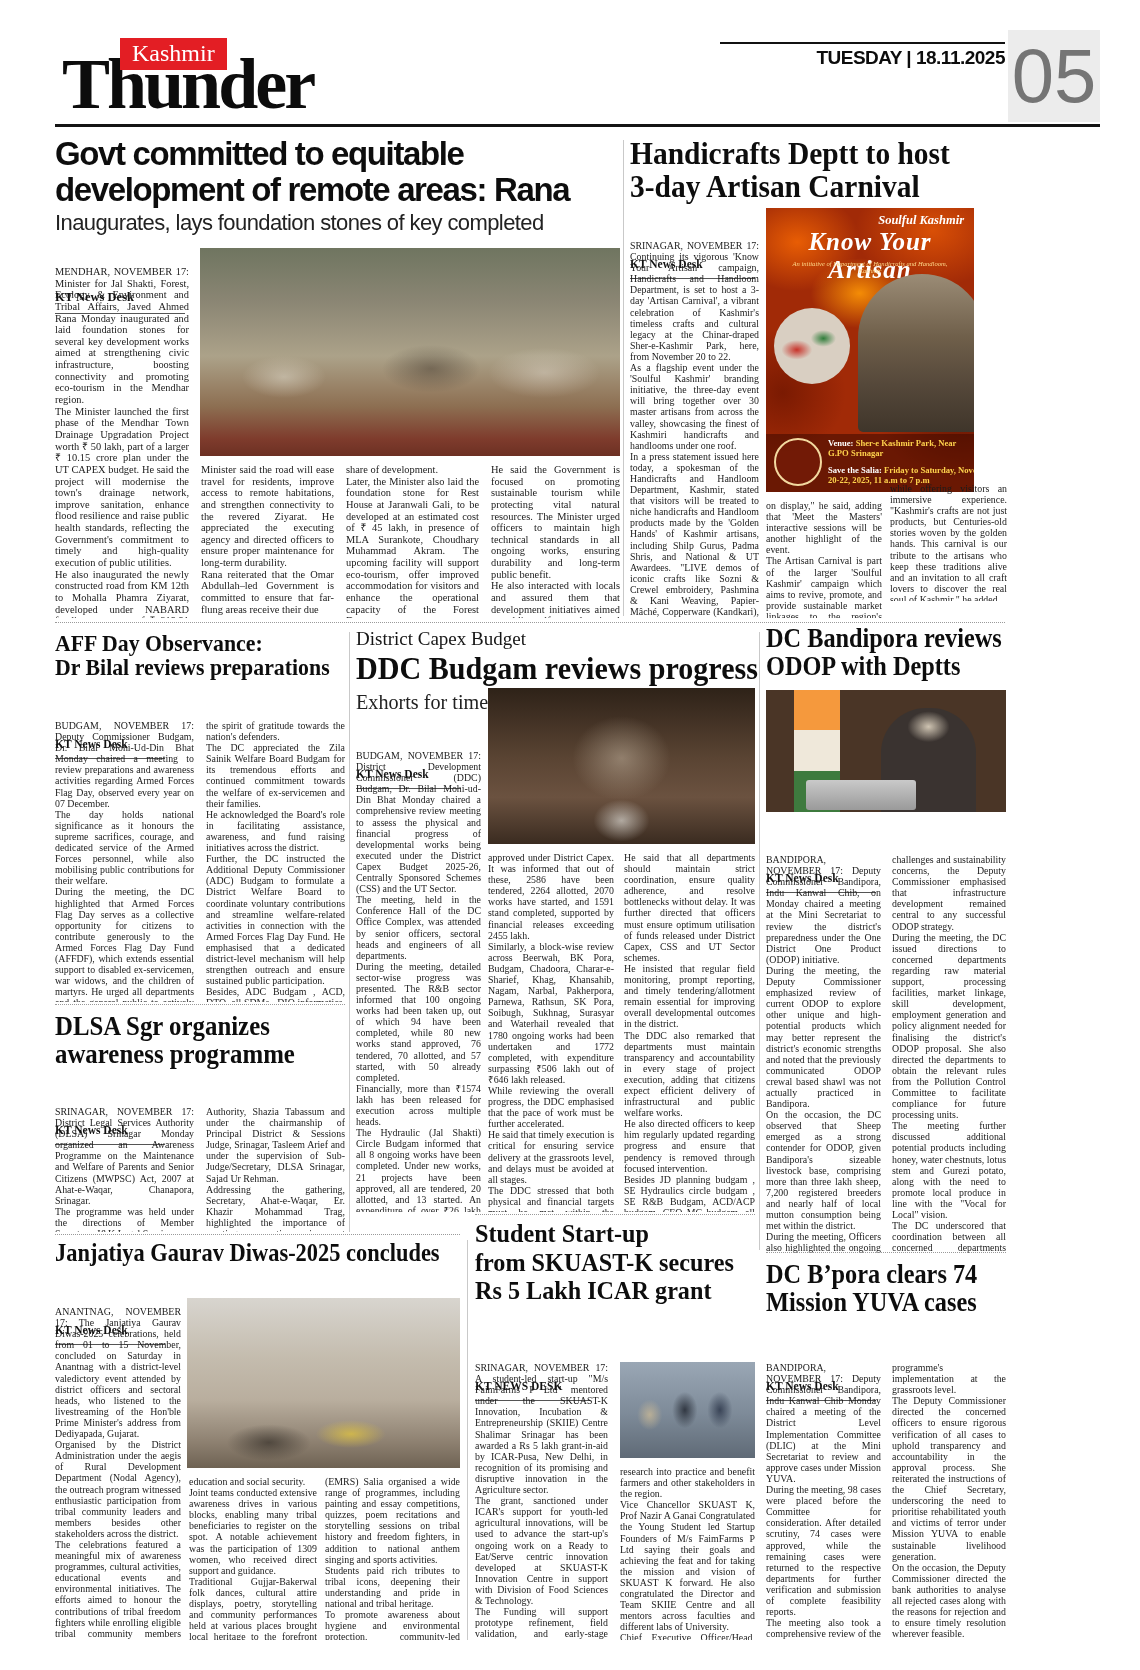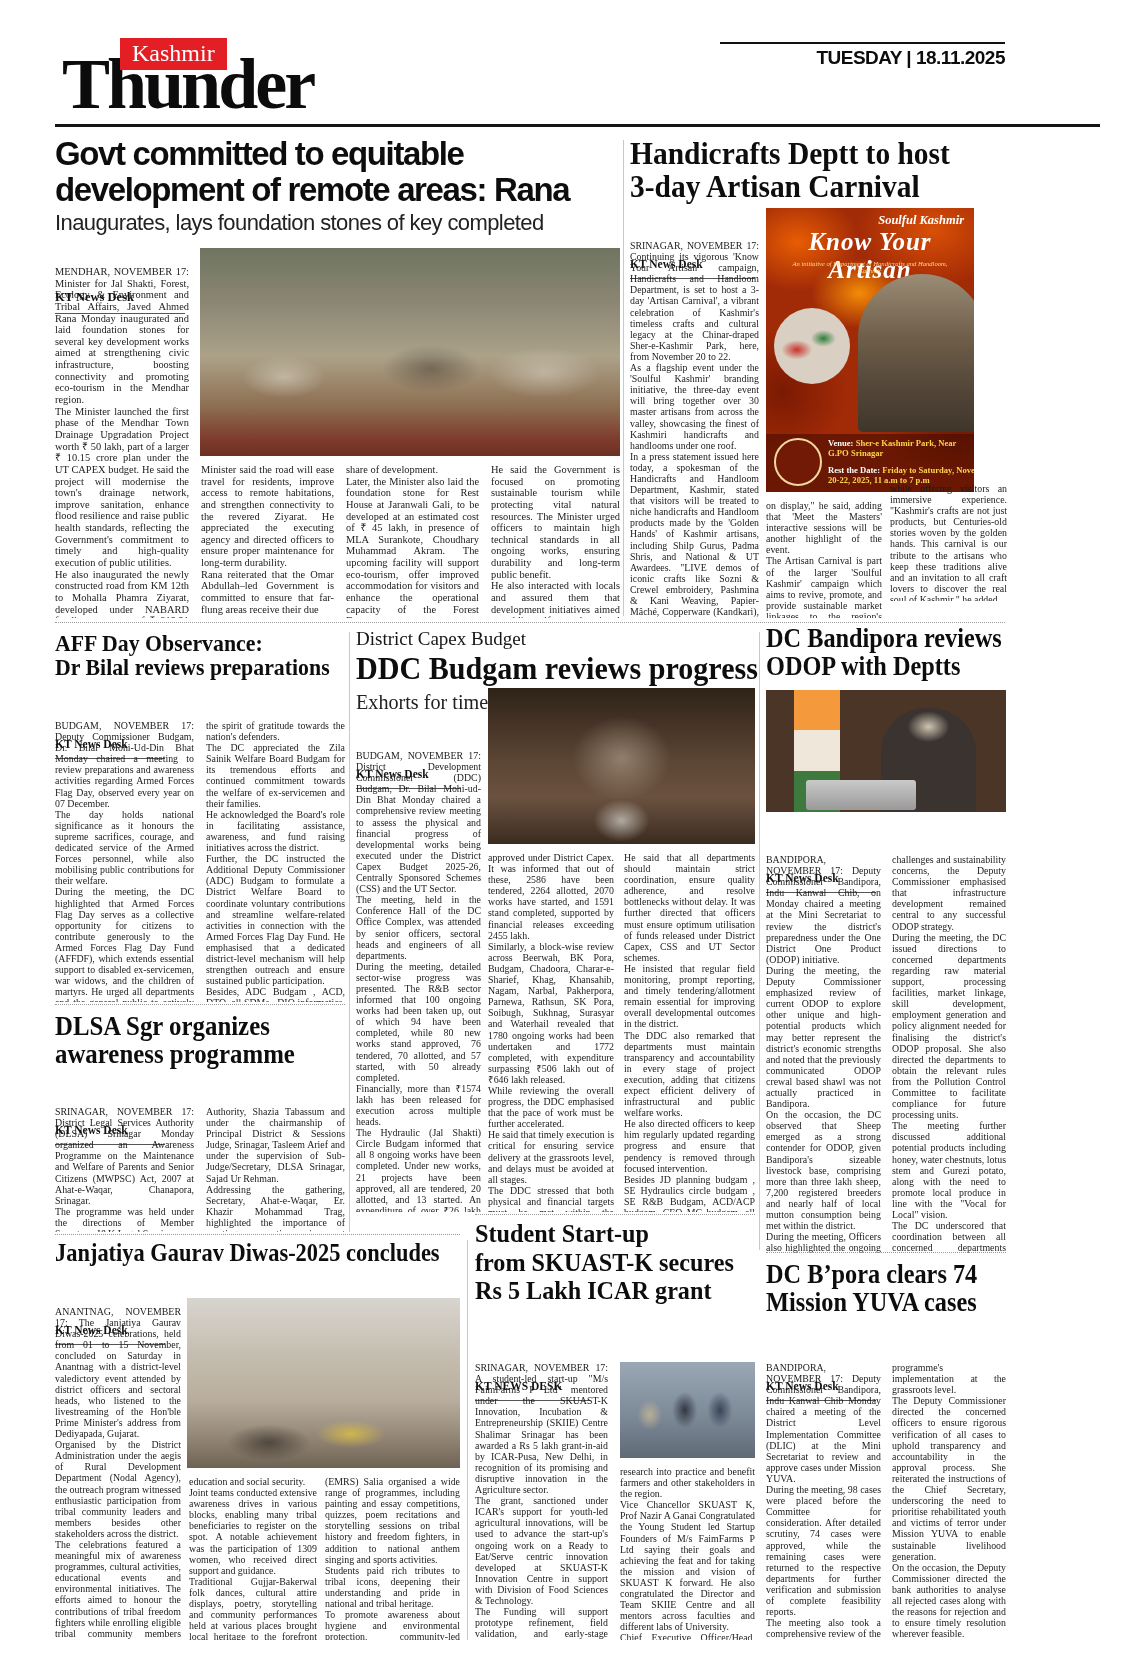--- a/index.html
+++ b/index.html
@@ -29,20 +29,21 @@
   <div class="abs" style="left:62px;top:36px;width:320px;height:86px;">
     <div class="serif" style="position:absolute;left:0;top:12px;font-size:72px;font-weight:bold;letter-spacing:-3px;line-height:1;color:#0c0c0c;">Thunder</div>
     <div class="serif" style="position:absolute;left:58px;top:2px;background:#e31e24;color:#fff;font-size:24px;padding:2px 12px;line-height:1.15;">Kashmir</div>
   </div>
 
   <div class="abs" style="left:720px;top:38px;width:285px;height:84px;text-align:right;">
     <div style="border-top:2px solid #111;margin-top:4px;"></div>
     <div class="sans" style="font-size:19px;font-weight:bold;letter-spacing:-0.5px;margin-top:3px;color:#0c0c0c;">TUESDAY | 18.11.2025</div>
   </div>
 
+  <div class="abs sans" style="left:1008px;top:30px;width:92px;height:92px;background:#ececec;text-align:center;line-height:92px;font-size:76px;color:#757575;">05</div>
 
   <div class="abs" style="left:55px;top:124px;width:1045px;border-top:3px solid #141414;"></div>
 
   <div class="abs" style="left:55px;top:136px;width:565px;height:482px;">
     <div class="hl sans" style="left:0;top:0;width:585px;font-size:34px;letter-spacing:-1.4px;transform:scaleX(0.97);">Govt committed to equitable
 development of remote areas: Rana</div>
     <div class="sans" style="position:absolute;left:0;top:74px;font-size:22px;letter-spacing:-0.6px;color:#222;">Inaugurates, lays foundation stones of key completed</div>
     <div class="byline" style="left:0;top:106px;width:130px;">KT News Desk</div>
 
     <div class="photo" style="left:145px;top:112px;width:420px;height:208px;
@@ -91,21 +92,21 @@
            background:radial-gradient(22px 14px at 30% 55%, #c8332a, transparent 70%),
                       radial-gradient(18px 12px at 65% 40%, #2f7d3a, transparent 70%),
                       #d9cfc2;"></div>
       <div style="position:absolute;left:0;bottom:0;width:100%;height:58px;background:rgba(62,10,0,.55);"></div>
       <div style="position:absolute;left:8px;bottom:6px;width:44px;height:44px;border-radius:50%;border:2px solid #f3d9a0;background:rgba(120,30,10,.55);"></div>
       <div style="position:absolute;left:62px;bottom:34px;font-size:8.6px;">
         <span class="poster-label">Venue:</span>
         <span class="poster-val">Sher-e Kashmir Park, Near G.PO Srinagar</span>
       </div>
       <div style="position:absolute;left:62px;bottom:6px;width:172px;font-size:8.6px;line-height:1.25;">
-        <span class="poster-label">Rest the Date:</span>
+        <span class="poster-label">Save the Salia:</span>
         <span class="poster-val">Friday to Saturday, November 20-22, 2025, 11 a.m to 7 p.m</span>
       </div>
     </div>
 
     <div class="col col-sm" style="left:136px;top:362px;width:116px;height:118px;">on display," he said, adding that 'Meet the Masters' interactive sessions will be another highlight of the event.
 The Artisan Carnival is part of the larger 'Soulful Kashmir' campaign which aims to revive, promote, and provide sustainable market linkages to the region's legendary artisans</div>
     <div class="col col-sm" style="left:260px;top:345px;width:117px;height:118px;">while offering visitors an immersive experience. "Kashmir's crafts are not just products, but Centuries-old stories woven by the golden hands. This carnival is our tribute to the artisans who keep these traditions alive and an invitation to all craft lovers to discover the real soul of Kashmir," he added.</div>
   </div>
 
   <div class="hdiv" style="left:55px;top:622px;width:950px;"></div>

